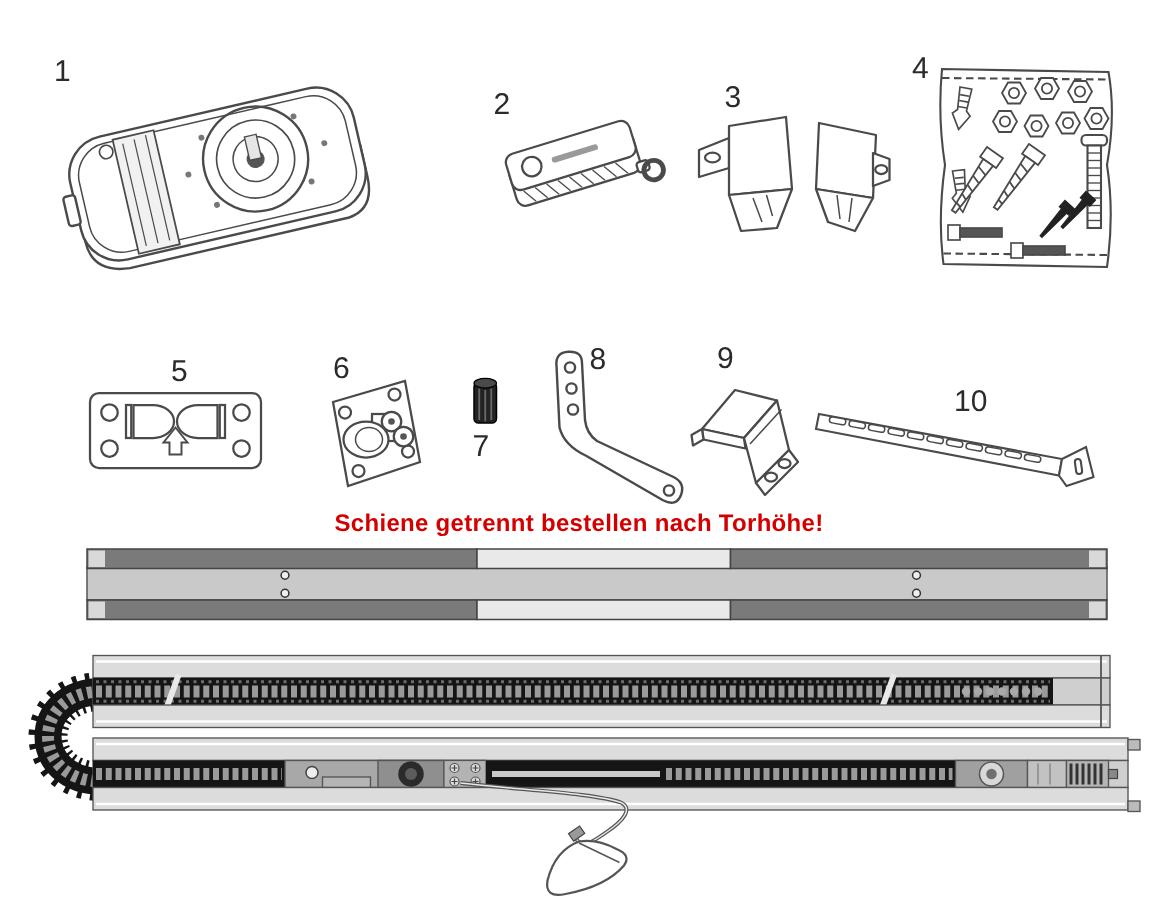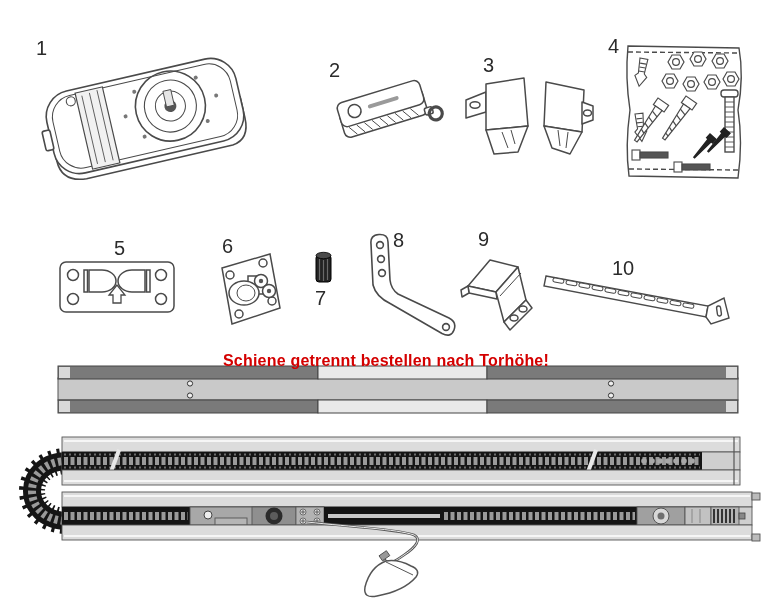--- a/index.html
+++ b/index.html
@@ -5,38 +5,38 @@
   :root{
     --notice_red:#d40000; --line:#4a4a4a; --label_text:#2b2b2b;
     --rail_web:#c9c9c9; --rail_flange_dark:#7a7a7a; --rail_flange_light:#e9e9e9;
     --rail_light:#dcdcdc; --chain_black:#151515; --chain_teeth:#9a9a9a;
     --trolley_gray:#a8a8a8; --background:#ffffff;
   }
   html,body{margin:0;padding:0;background:#f3f3f3;font-family:"Liberation Sans",sans-serif;}
   .canvas{position:relative;width:772px;height:600px;background:var(--background);overflow:hidden;margin:0 auto;}
   .part-num{position:absolute;font-size:20px;font-weight:400;color:var(--label_text);z-index:5;line-height:1;}
   .notice{position:absolute;left:0;right:0;top:341px;text-align:center;font-size:16px;font-weight:700;
-          color:var(--notice_red);letter-spacing:0.2px;z-index:4;margin-top:11px;}
+          color:var(--notice_red);letter-spacing:0.2px;z-index:4;}
   svg{position:absolute;overflow:visible;}
 </style>
 </head>
 <body>
 
 <div class="canvas">
 
   <div class="part-num" style="left:36px;top:38px">1</div>
   <div class="part-num" style="left:329px;top:60px">2</div>
   <div class="part-num" style="left:483px;top:55px">3</div>
   <div class="part-num" style="left:608px;top:36px">4</div>
   <div class="part-num" style="left:114px;top:238px">5</div>
   <div class="part-num" style="left:222px;top:236px">6</div>
   <div class="part-num" style="left:315px;top:288px">7</div>
   <div class="part-num" style="left:393px;top:230px">8</div>
   <div class="part-num" style="left:478px;top:229px">9</div>
-  <div class="part-num" style="left:612px;top:258px">10</div>
+  <div class="part-num" style="left:636px;top:258px">10</div>
 
   <svg style="left:30px;top:48px" width="230" height="135" viewBox="0 0 230 135">
     <g transform="rotate(-13 115 68)" stroke="var(--line)" stroke-width="1.6" fill="#fff">
       <path d="M19,70 L19,92 Q19,114 44,116 L194,116 Q212,114 212,92 L212,70" fill="none"></path>
       <rect x="18" y="26" width="194" height="84" rx="26"></rect>
       <rect x="24" y="31" width="182" height="74" rx="22" fill="none" stroke-width="1"></rect>
       <rect x="11" y="60" width="8" height="20" rx="2"></rect>
       <rect x="52" y="30" width="28" height="78" fill="#f1f1f1" stroke-width="1.2"></rect>
       <line x1="58" y1="34" x2="58" y2="104" stroke-width="0.8"></line>
       <line x1="66" y1="33" x2="66" y2="104" stroke-width="0.8"></line>

